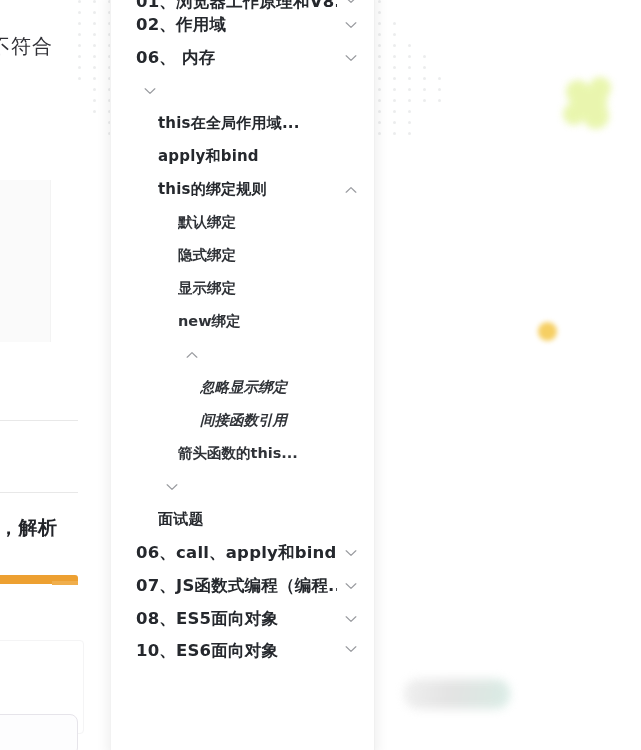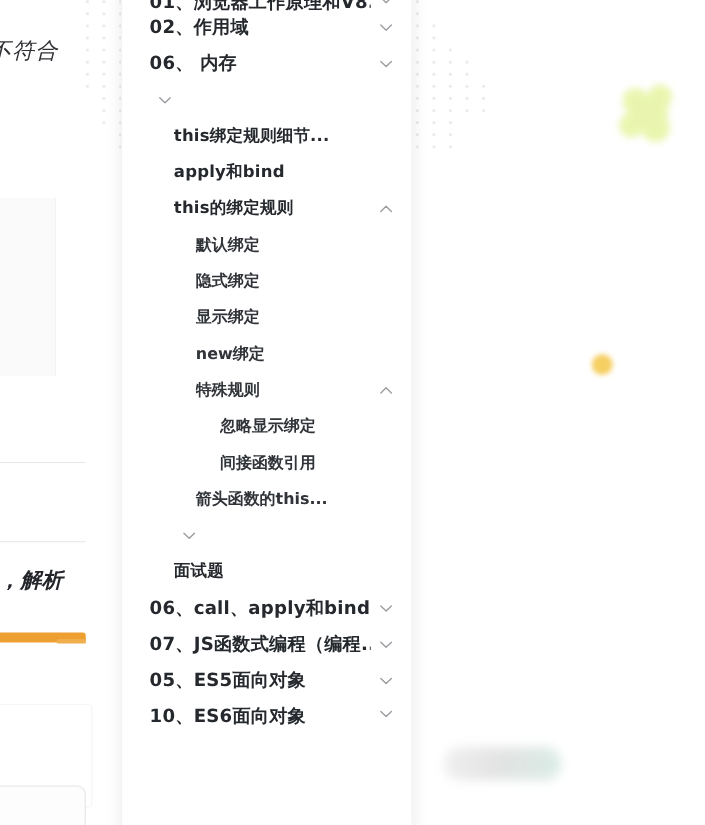--- a/index.html
+++ b/index.html
@@ -62,21 +62,21 @@
     width: 3px;
     height: 3px;
     border-radius: 50%;
     background: #d9dadc;
     display: block;
   }
   #dots-left  { left: 78px;  top: 0px;   width: 72px;  height: 140px; }
   #dots-right { left: 378px; top: 0px;   width: 80px;  height: 140px; }
 
   
-  .left-layer { position: absolute; left: 0; top: 0; width: 108px; height: 750px; font-style: italic; }
+  .left-layer { position: absolute; left: 0; top: 0; width: 108px; height: 750px; }
 
   .frag-text-top {
     position: absolute;
     left: -10px;
     top: 33px;
     font-size: 20px;
     color: #2f2f35;
     letter-spacing: 1px;
     white-space: nowrap;
     font-family: "DejaVu Sans", "Liberation Sans", sans-serif;
@@ -195,21 +195,21 @@
   
   .lvl0 { padding-left: 26px; }
   .lvl0 .toc-label { font-size: 16.5px; font-weight: 700; letter-spacing: .2px; }
 
   .lvl1 { padding-left: 48px; }
   .lvl1 .toc-label { font-size: 15px; font-weight: 700; letter-spacing: .2px; }
 
   .lvl2 { padding-left: 68px; }
   .lvl2 .toc-label { font-size: 14.5px; font-weight: 600; color: #303338; }
 
-  .lvl3 { padding-left: 90px; }
+  .lvl3 { padding-left: 90px; font-style: italic; }
   .lvl3 .toc-label { font-size: 14.5px; font-weight: 600; color: #303338; }
 
   
   .chev {
     flex: 0 0 auto;
     width: 16px;
     height: 16px;
     position: relative;
     margin-left: 6px;
     opacity: .62;
@@ -401,21 +401,21 @@
           </div>
         </div>
         <div class="toc-row lvl0">
           <div class="chev">
             <svg viewBox="0 0 16 16">
               <path d="M3.2 5.8 L8 10.4 L12.8 5.8" fill="none" stroke="#5c5f66" stroke-width="1.25" stroke-linecap="round" stroke-linejoin="round"></path>
             </svg>
           </div>
         </div>
         <div class="toc-row lvl1">
-          <div class="toc-label">this绑定规则细节...</div>
+          <div class="toc-label">this在全局作用域...</div>
           <div class="chev"></div>
         </div>
         <div class="toc-row lvl1">
           <div class="toc-label">apply和bind</div>
           <div class="chev"></div>
         </div>
         <div class="toc-row lvl1">
           <div class="toc-label">this的绑定规则</div>
           <div class="chev">
             <svg viewBox="0 0 16 16">
@@ -433,21 +433,20 @@
         </div>
         <div class="toc-row lvl2">
           <div class="toc-label">显示绑定</div>
           <div class="chev"></div>
         </div>
         <div class="toc-row lvl2">
           <div class="toc-label">new绑定</div>
           <div class="chev"></div>
         </div>
         <div class="toc-row lvl2">
-          <div class="toc-label">特殊规则</div>
           <div class="chev">
             <svg viewBox="0 0 16 16">
               <path d="M3.2 10.2 L8 5.6 L12.8 10.2" fill="none" stroke="#5c5f66" stroke-width="1.25" stroke-linecap="round" stroke-linejoin="round"></path>
             </svg>
           </div>
         </div>
         <div class="toc-row lvl3">
           <div class="toc-label">忽略显示绑定</div>
           <div class="chev"></div>
         </div>
@@ -480,21 +479,21 @@
         </div>
         <div class="toc-row lvl0">
           <div class="toc-label">07、JS函数式编程（编程...</div>
           <div class="chev">
             <svg viewBox="0 0 16 16">
               <path d="M3.2 5.8 L8 10.4 L12.8 5.8" fill="none" stroke="#5c5f66" stroke-width="1.25" stroke-linecap="round" stroke-linejoin="round"></path>
             </svg>
           </div>
         </div>
         <div class="toc-row lvl0">
-          <div class="toc-label">05、ES5面向对象</div>
+          <div class="toc-label">08、ES5面向对象</div>
           <div class="chev">
             <svg viewBox="0 0 16 16">
               <path d="M3.2 5.8 L8 10.4 L12.8 5.8" fill="none" stroke="#5c5f66" stroke-width="1.25" stroke-linecap="round" stroke-linejoin="round"></path>
             </svg>
           </div>
         </div>
         <div class="toc-row lvl0 cropped-top">
           <div class="toc-label">10、ES6面向对象</div>
           <div class="chev">
             <svg viewBox="0 0 16 16">

